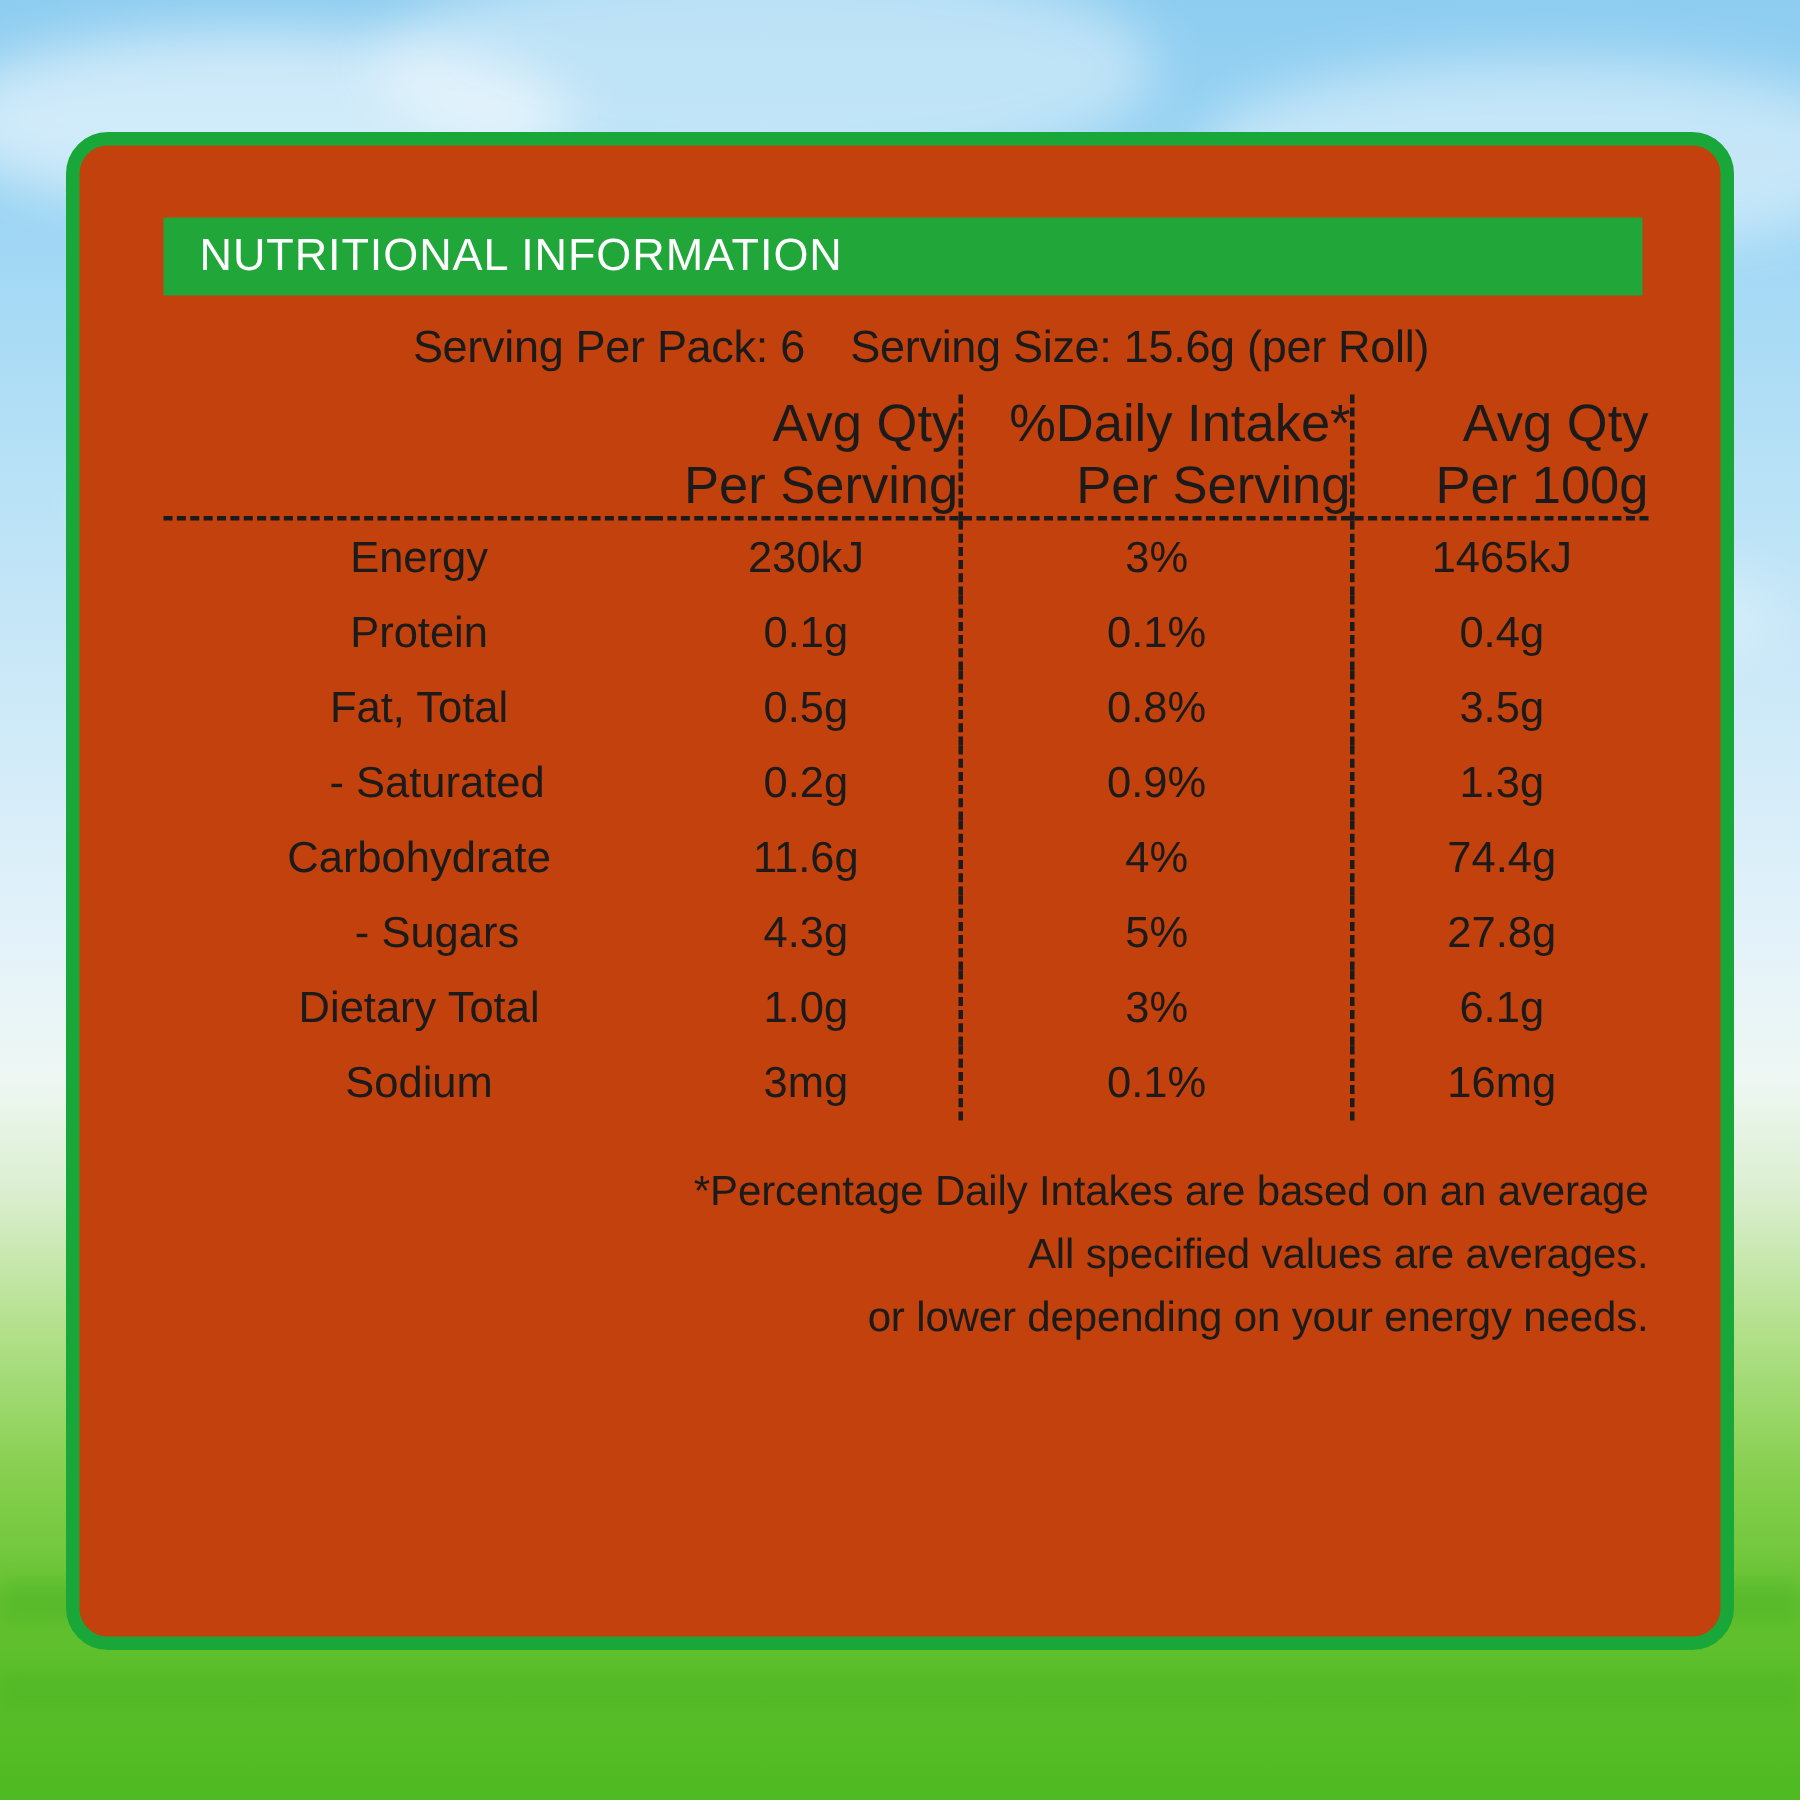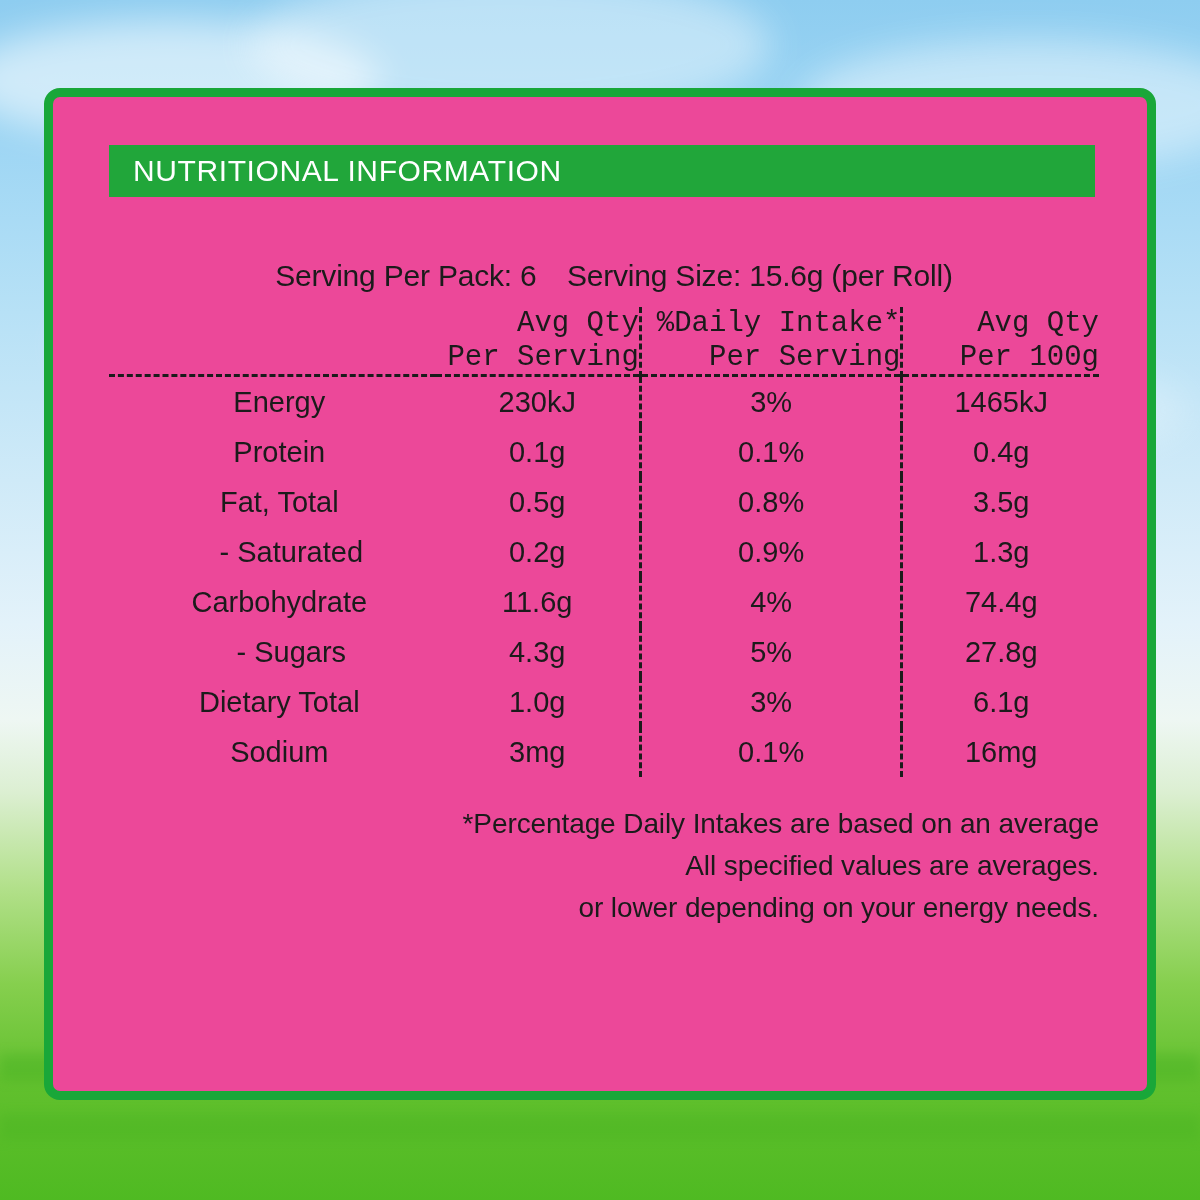--- a/index.html
+++ b/index.html
@@ -54,23 +54,23 @@
   #bg .g1 { bottom: 120px; }
   #bg .g2 { bottom: 60px; opacity: .25; }
 
   
   #card {
     position: absolute;
     left: 44px;
     top: 88px;
     width: 1112px;
     height: 1012px;
-    background: #ec4899;
+    background: #c2410c;
     border: 9px solid #19a739;
-    border-radius: 16px;
+    border-radius: 28px;
     box-sizing: border-box;
   }
 
   #header-bar {
     position: absolute;
     left: 56px;
     top: 48px;
     width: 986px;
     height: 52px;
     background: #21a63a;
@@ -94,21 +94,20 @@
     color: #1b1b1b;
     font-family: "Liberation Sans", sans-serif;
   }
 
   .serving-line {
     text-align: center;
     font-size: 30px;
     letter-spacing: -0.2px;
     padding-left: 20px;
     white-space: nowrap;
-    margin-top: 44px;
   }
   .serving-line .gap { display: inline-block; width: 14px; }
 
   
   table.nut {
     margin-top: 14px;
     width: 990px;
     border-collapse: collapse;
     font-size: 29px;
   }
@@ -116,24 +115,23 @@
     padding: 0;
     font-weight: normal;
     vertical-align: bottom;
   }
   .col-name   { width: 300px; text-align: left;  padding-left: 14px; }
   .col-serv   { width: 210px; text-align: right; padding-right: 26px; }
   .col-di     { width: 270px; text-align: right; padding-right: 26px; }
   .col-100    { width: 204px; text-align: right; padding-right: 14px; }
 
   .hdr td {
-    font-size: 29px;
+    font-size: 35px;
     line-height: 1.16;
     padding-bottom: 8px;
-    font-family: Liberation Mono, monospace;
   }
   .hdr .hl { display: block; }
 
   .sep-v-1, .sep-v-2 { border-left: 3px dashed #1b1b1b; }
 
   .rule-row td {
     height: 0;
     border-top: 3px dashed #1b1b1b;
     padding: 0;
     font-size: 0;

